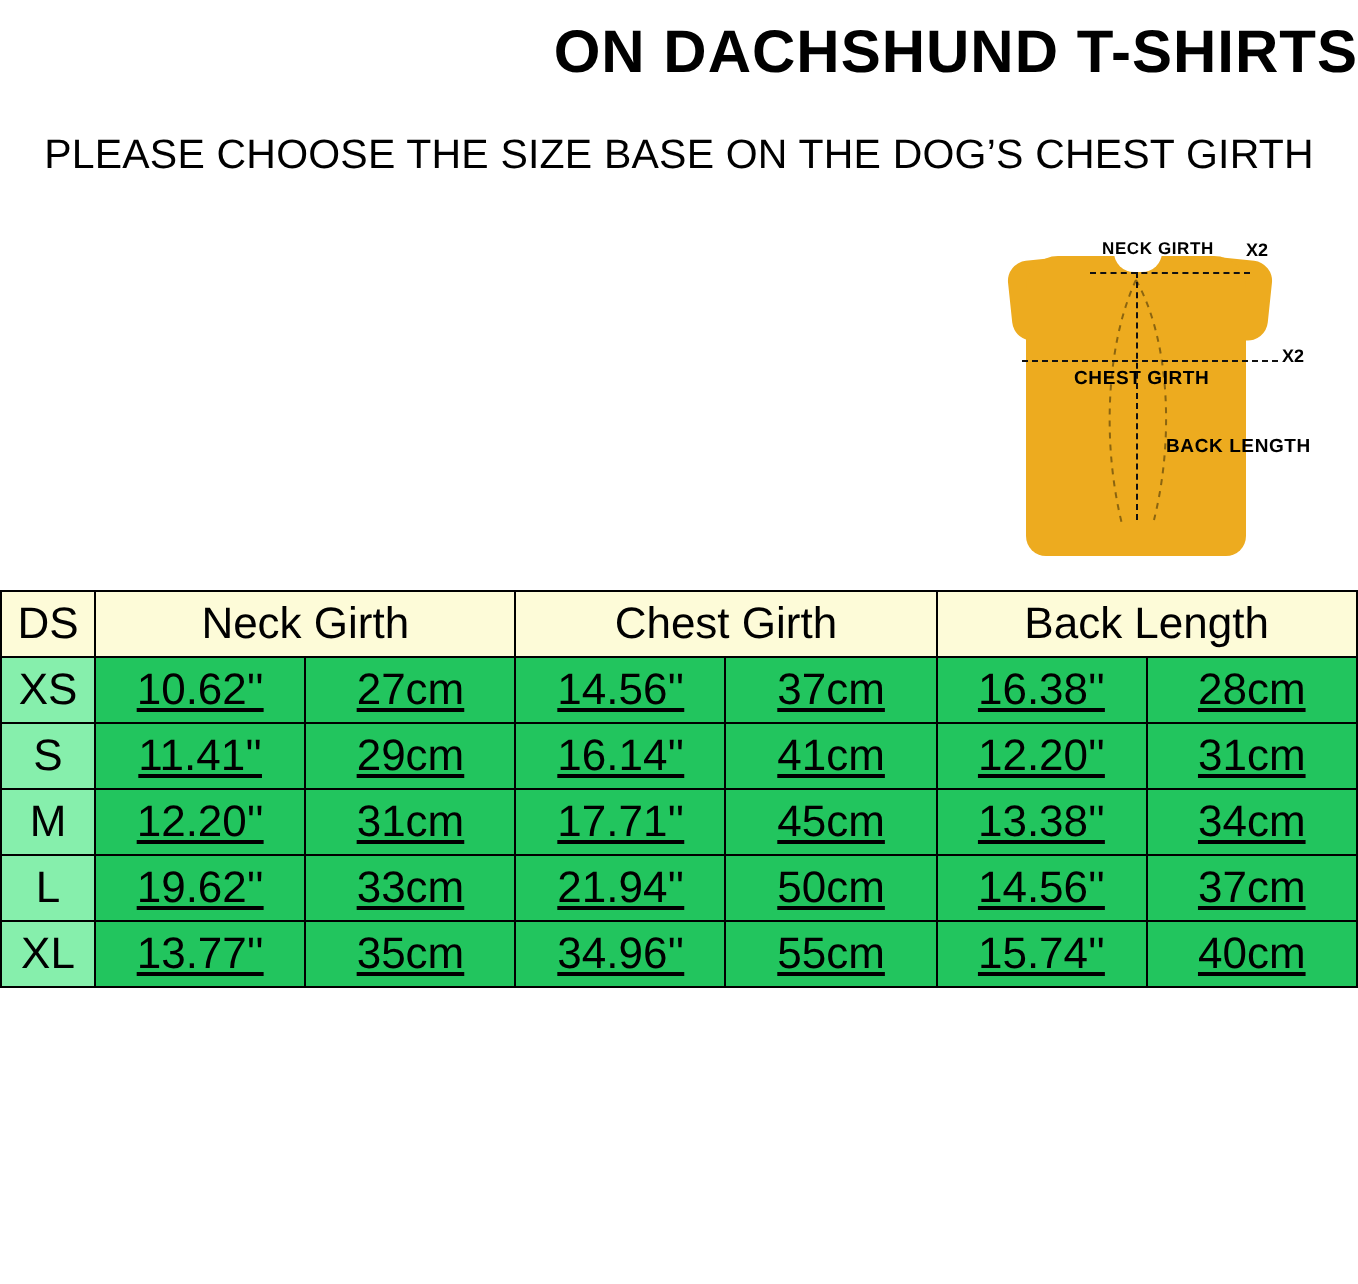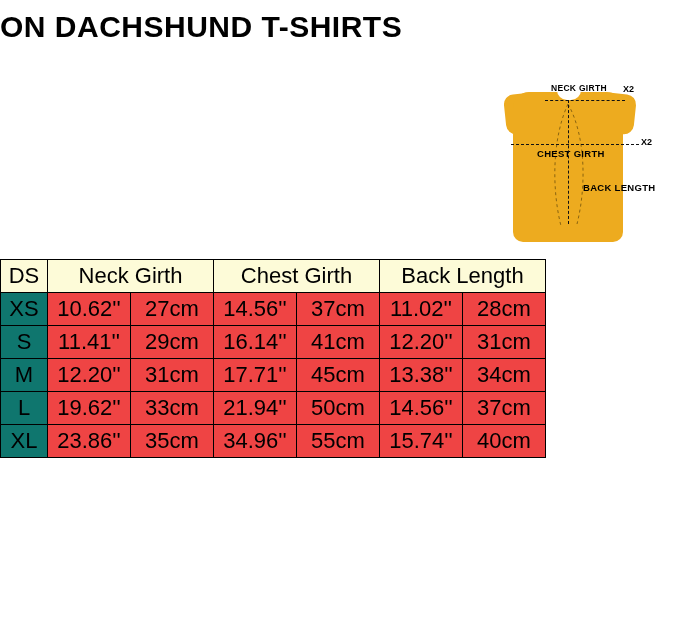--- a/index.html
+++ b/index.html
@@ -25,21 +25,21 @@
   .title {
     text-align: center;
     font-weight: bold;
     font-size: 54px;
     letter-spacing: 1px;
     line-height: 1;
     margin: 14px 0 0 0;
     white-space: nowrap;
   }
   .subtitle {
-    text-align: left;
+    text-align: right;
     font-weight: bold;
     font-size: 30px;
     letter-spacing: 0.5px;
     line-height: 1;
     margin: 12px 0 0 0;
     white-space: nowrap;
   }
   .note-block {
     margin-top: 22px;
     text-align: center;
@@ -174,63 +174,65 @@
   }
   .dogcurve {
     position: absolute;
     left: 0; top: 0;
     width: 130px; height: 170px;
   }
 
   
   table.size-table {
     border-collapse: collapse;
-    width: 546px;
+    width: 679px;
     table-layout: fixed;
     padding-left: 42px;
   }
   table.size-table th,
   table.size-table td {
     border: 1px solid #000000;
     text-align: center;
     font-weight: normal;
     padding: 0;
     height: 32px;
     font-size: 22px;
     white-space: nowrap;
   }
   th.ds-head {
     background: #fdfbd8;
     width: 46px;
     font-size: 22px;
   }
   td.ds-cell {
-    background: #0f766e;
+    background: #86efac;
     width: 46px;
     font-size: 22px;
   }
   th.group-head {
     background: #fdfbd8;
     font-size: 22px;
   }
   td.val {
-    background: #ef4444;
-    font-size: 22px;
+    background: #22c55e;
+    font-size: 22px;
+    text-decoration: underline;
   }
   .col-in { width: 113px; }
   .col-cm { width: 93px; }
 </style>
 </head>
 <body>
 
 <div class="page">
 
   <div class="subtitle">ON DACHSHUND T-SHIRTS</div>
 
   <div class="note-block">
+    <div class="note-line">PLEASE CHOOSE THE SIZE BASE ON THE DOG’S CHEST GIRTH</div>
   </div>
 
   <div class="illustration">
     <div class="shirt-wrap">
       <div class="sleeve-l"></div>
       <div class="sleeve-r"></div>
       <div class="shirt-body"></div>
       <div class="collar"></div>
 
       <svg class="dogcurve" viewBox="0 0 130 170">
@@ -260,21 +262,21 @@
         <th class="group-head" colspan="2">Back Length</th>
       </tr>
     </thead>
     <tbody>
       <tr>
         <td class="ds-cell">XS</td>
         <td class="val col-in">10.62''</td>
         <td class="val col-cm">27cm</td>
         <td class="val col-in">14.56''</td>
         <td class="val col-cm">37cm</td>
-        <td class="val col-in">11.02''</td>
+        <td class="val col-in">16.38''</td>
         <td class="val col-cm">28cm</td>
       </tr>
       <tr>
         <td class="ds-cell">S</td>
         <td class="val col-in">11.41''</td>
         <td class="val col-cm">29cm</td>
         <td class="val col-in">16.14''</td>
         <td class="val col-cm">41cm</td>
         <td class="val col-in">12.20''</td>
         <td class="val col-cm">31cm</td>
@@ -292,21 +294,21 @@
         <td class="ds-cell">L</td>
         <td class="val col-in">19.62''</td>
         <td class="val col-cm">33cm</td>
         <td class="val col-in">21.94''</td>
         <td class="val col-cm">50cm</td>
         <td class="val col-in">14.56''</td>
         <td class="val col-cm">37cm</td>
       </tr>
       <tr>
         <td class="ds-cell">XL</td>
-        <td class="val col-in">23.86''</td>
+        <td class="val col-in">13.77''</td>
         <td class="val col-cm">35cm</td>
         <td class="val col-in">34.96''</td>
         <td class="val col-cm">55cm</td>
         <td class="val col-in">15.74''</td>
         <td class="val col-cm">40cm</td>
       </tr>
     </tbody>
   </table>
 
 </div>

